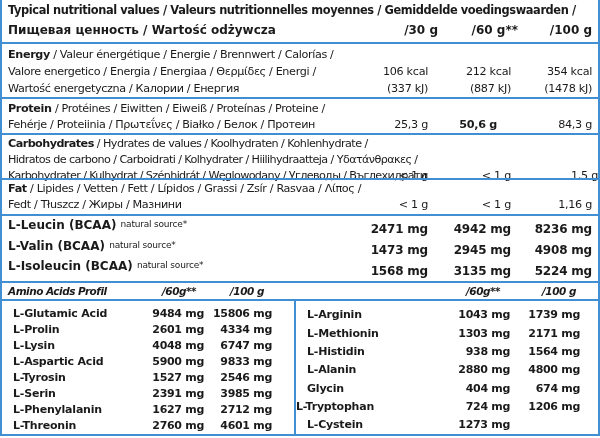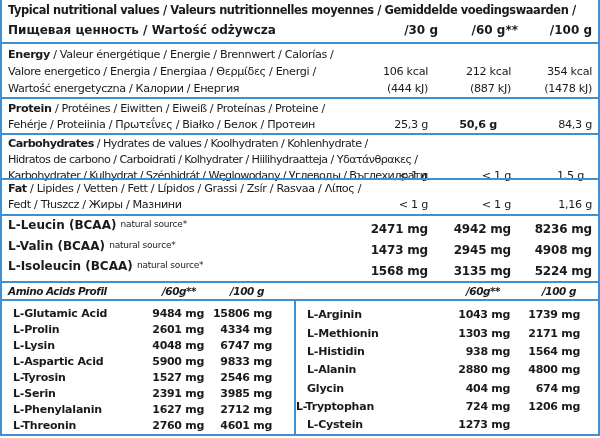--- a/index.html
+++ b/index.html
@@ -31,42 +31,42 @@
   <div class="num hdr2" style="right:6px; top:22px;">/100 g</div>
   <div class="hline" style="top:42px;"></div>
 
   <div>
     <div class="txt" style="left:6px; top:46px;"><span class="b">Energy</span><span> / Valeur énergétique / Energie / Brennwert / Calorías /</span></div>
     <div class="txt" style="left:6px; top:63px;">Valore energetico / Energia / Energiaa / Θερμίδες / Energi /</div>
     <div class="txt" style="left:6px; top:80px;">Wartość energetyczna / Калории / Енергия</div>
     <div class="num" style="right:170px; top:63px;">106 kcal</div>
     <div class="num" style="right:87px; top:63px;">212 kcal</div>
     <div class="num" style="right:6px; top:63px;margin-left:44px;">354 kcal</div>
-    <div class="num" style="right:170px; top:80px;">(444 kJ)</div>
+    <div class="num" style="right:170px; top:80px;">(337 kJ)</div>
     <div class="num" style="right:87px; top:80px;">(887 kJ)</div>
     <div class="num" style="right:6px; top:80px;">(1478 kJ)</div>
   </div>
   <div class="hline" style="top:97px;"></div>
 
   <div>
     <div class="txt" style="left:6px; top:100px;"><span class="b">Protein</span><span> / Protéines / Eiwitten / Eiweiß / Proteínas / Proteine /</span></div>
     <div class="txt" style="left:6px; top:116px;">Fehérje / Proteiinia / Πρωτεΐνες / Białko / Белок / Протеин</div>
     <div class="num" style="right:170px; top:116px;">25,3 g</div>
     <div class="num b" style="right:101px; top:116px;">50,6 g</div>
     <div class="num" style="right:6px; top:116px;">84,3 g</div>
   </div>
   <div class="hline" style="top:133px;"></div>
 
   <div>
     <div class="txt" style="left:6px; top:135px; letter-spacing:-0.55px;"><span class="b">Carbohydrates</span><span> / Hydrates de values / Koolhydraten / Kohlenhydrate /</span></div>
     <div class="txt" style="left:6px; top:151px; letter-spacing:-0.6px;">Hidratos de carbono / Carboidrati / Kolhydrater / Hiilihydraatteja / Υδατάνθρακες /</div>
     <div class="txt" style="left:6px; top:167px; letter-spacing:-0.65px;">Karbohydrater / Kulhydrat / Szénhidrát / Węglowodany / Углеводы / Въглехидрати</div>
     <div class="num" style="right:170px; top:167px;">&lt; 1 g</div>
     <div class="num" style="right:87px; top:167px;">&lt; 1 g</div>
-    <div class="num" style="right:14px; top:167px;">1,5 g</div>
+    <div class="num" style="right:0; top:167px;">1,5 g</div>
   </div>
   <div class="hline" style="top:178px;"></div>
 
   <div>
     <div class="txt" style="left:6px; top:180px;"><span class="b">Fat</span><span> / Lipides / Vetten / Fett / Lípidos / Grassi / Zsír / Rasvaa / Λίπος /</span></div>
     <div class="txt" style="left:6px; top:196px;">Fedt / Tłuszcz / Жиры / Мазнини</div>
     <div class="num" style="right:170px; top:196px;">&lt; 1 g</div>
     <div class="num" style="right:87px; top:196px;">&lt; 1 g</div>
     <div class="num" style="right:6px; top:196px;">1,16 g</div>
   </div>

